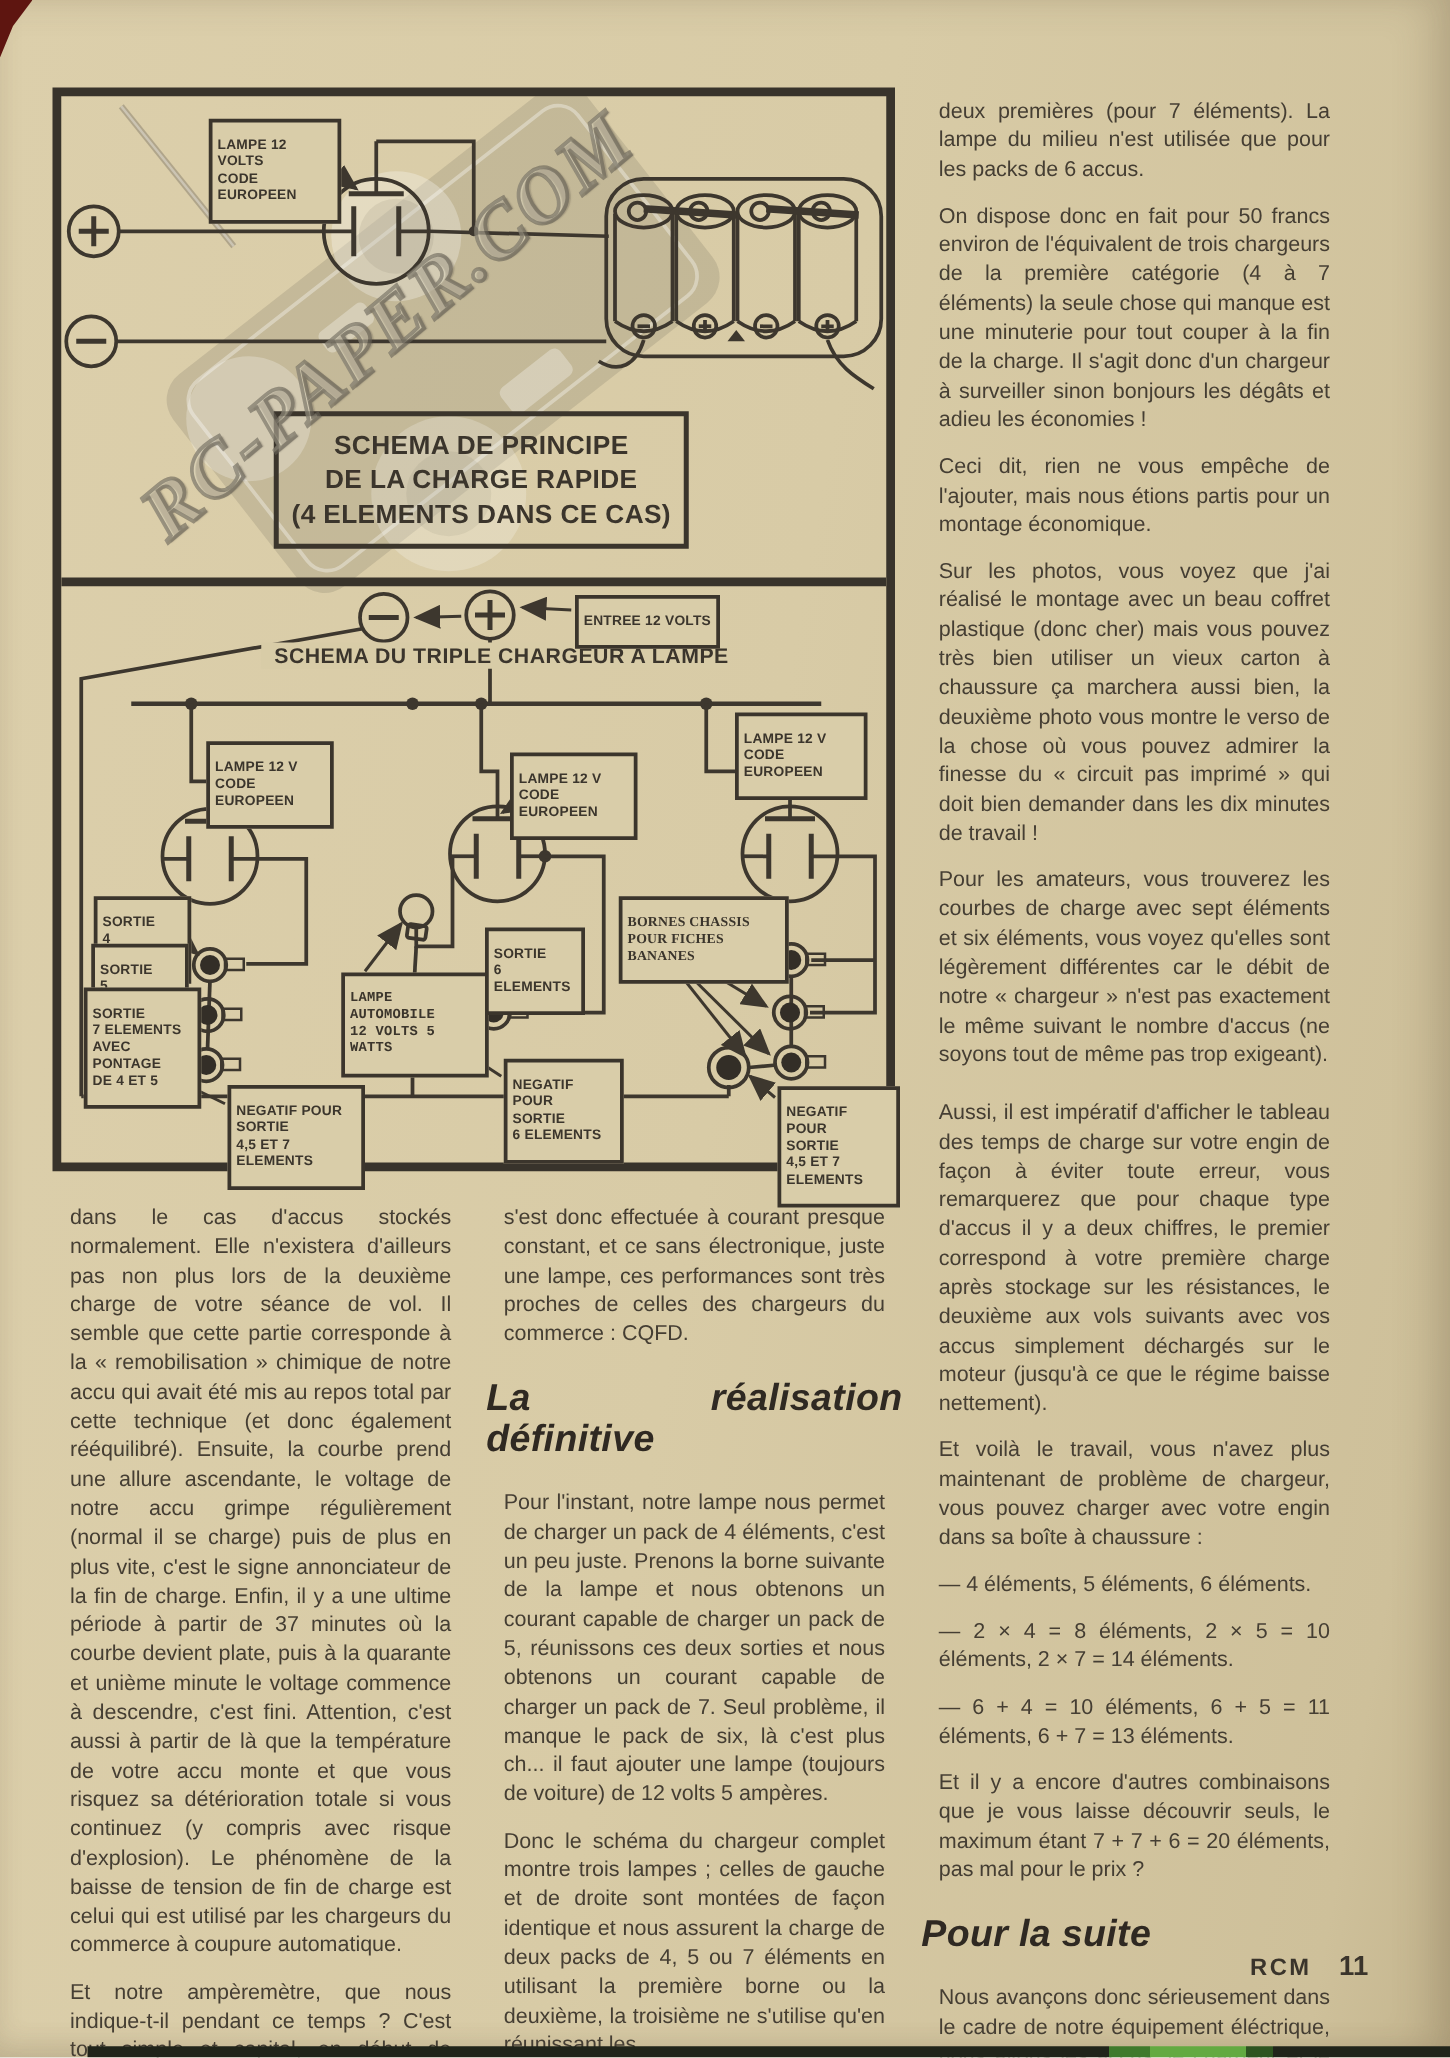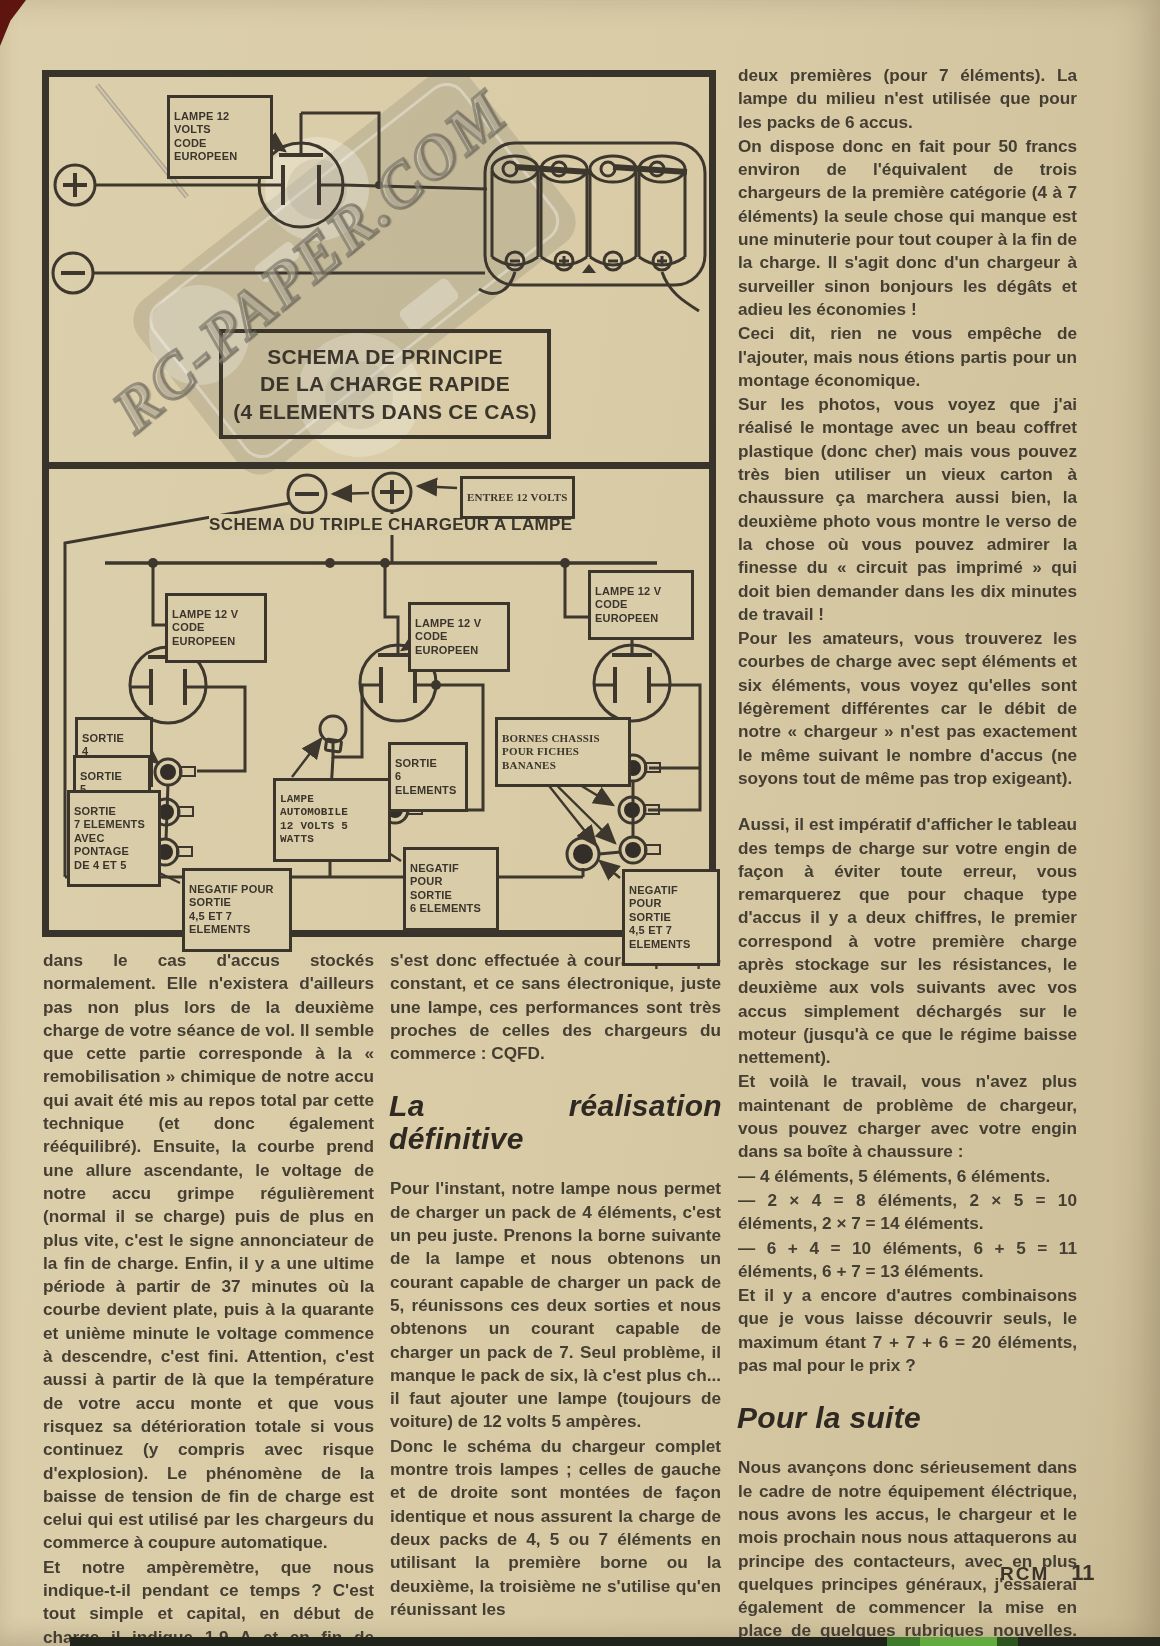--- a/index.html
+++ b/index.html
@@ -15,33 +15,33 @@
     background:linear-gradient(90deg,#20241a 0 75%,#3f7a2c 75% 78%,#63aa41 78% 85%,#2e5420 85% 87%,#20241a 87% 100%);}
   
   .frame{position:absolute;left:42px;top:70px;width:660px;height:853px;border:7px solid #38332b;}
   .frame svg{position:absolute;left:0;top:0;}
   .dlabel{position:absolute;border:3px solid #3b352c;padding:12px 4px;
     font:bold 11px/1.22 "Liberation Sans",sans-serif;color:#3b352c;background:#d9cda9;
     white-space:pre-line;letter-spacing:.2px;z-index:5;}
   .top-title-box{position:absolute;left:170px;top:252px;width:312px;border:4px solid #3b352c;
     padding:10px 6px;font:bold 21px/1.3 "Liberation Sans",sans-serif;text-align:center;
     color:#3b352c;white-space:pre-line;letter-spacing:.3px;z-index:4;}
-  .bd-title{position:absolute;left:160px;top:437px;width:374px;text-align:left;
+  .bd-title{position:absolute;left:160px;top:437px;width:374px;text-align:right;
     font:bold 17px/1.25 "Liberation Sans",sans-serif;color:#3b352c;letter-spacing:.4px;
     background:#d8cca7;z-index:4;}
   .watermark{position:absolute;left:20px;top:230px;width:580px;text-align:center;
     transform:rotate(-40deg);transform-origin:50% 50%;
     font:bold italic 62px/1 "Liberation Serif",serif;font-style:italic;letter-spacing:3px;
     color:rgba(190,182,160,.15);-webkit-text-stroke:3px rgba(104,98,86,.6);
     text-shadow:2px 2px 1px rgba(70,65,55,.25),-1px -1px 0 rgba(238,230,206,.45);
     z-index:30;pointer-events:none;}
   
   .col{position:absolute;width:333px;font:17.2px/23.3px "Liberation Sans",sans-serif;
     color:#453e33;text-align:justify;}
-  .col p{margin:1px;font-weight:bold;}
+  .col p{margin:14px;}
   .gap{margin-top:23px !important;}
   .art-heading{font:bold 30px/33px "Liberation Sans",sans-serif;font-style:italic;
     margin:24px 0 22px;color:#2f2922;letter-spacing:.3px;}
   .col-right{left:737px;top:63px;width:341px;}
   .col-left{left:42px;top:948px;}
   .col-mid{left:389px;top:948px;}
   .footer{position:absolute;left:1000px;top:1560px;color:#3a342b;}
   .footer .mag{font:bold 19px "Liberation Sans",sans-serif;letter-spacing:2px;}
   .footer .num{font:bold 22px "Liberation Sans",sans-serif;margin-left:22px;font-weight:600;}
 </style>
@@ -245,21 +245,21 @@
         <line x1="352" y1="784" x2="297" y2="748" marker-end="url(#ah)"></line>
         <line x1="571" y1="801" x2="551" y2="784" marker-end="url(#ah)"></line>
       </g>
     </svg>
 
     <div class="dlabel" style="left:118px;top:18px;width:92px;">LAMPE 12 VOLTS
 CODE EUROPEEN</div>
     <div class="top-title-box">SCHEMA DE PRINCIPE
 DE LA CHARGE RAPIDE
 (4 ELEMENTS DANS CE CAS)</div>
-    <div class="dlabel" style="left:411px;top:399px;font-family:Liberation Serif, serif;">ENTREE 12 VOLTS</div>
+    <div class="dlabel" style="left:411px;top:399px;">ENTREE 12 VOLTS</div>
     <div class="bd-title">SCHEMA DU TRIPLE CHARGEUR A LAMPE</div>
     <div class="dlabel" style="left:116px;top:516px;width:88px;">LAMPE 12 V
 CODE EUROPEEN</div>
     <div class="dlabel" style="left:359px;top:525px;width:88px;">LAMPE 12 V
 CODE EUROPEEN</div>
     <div class="dlabel" style="left:539px;top:493px;width:92px;">LAMPE 12 V
 CODE EUROPEEN</div>
     <div class="dlabel" style="left:26px;top:640px;width:64px;">SORTIE
 4 ELEMENTS</div>
     <div class="dlabel" style="left:24px;top:678px;width:64px;">SORTIE

